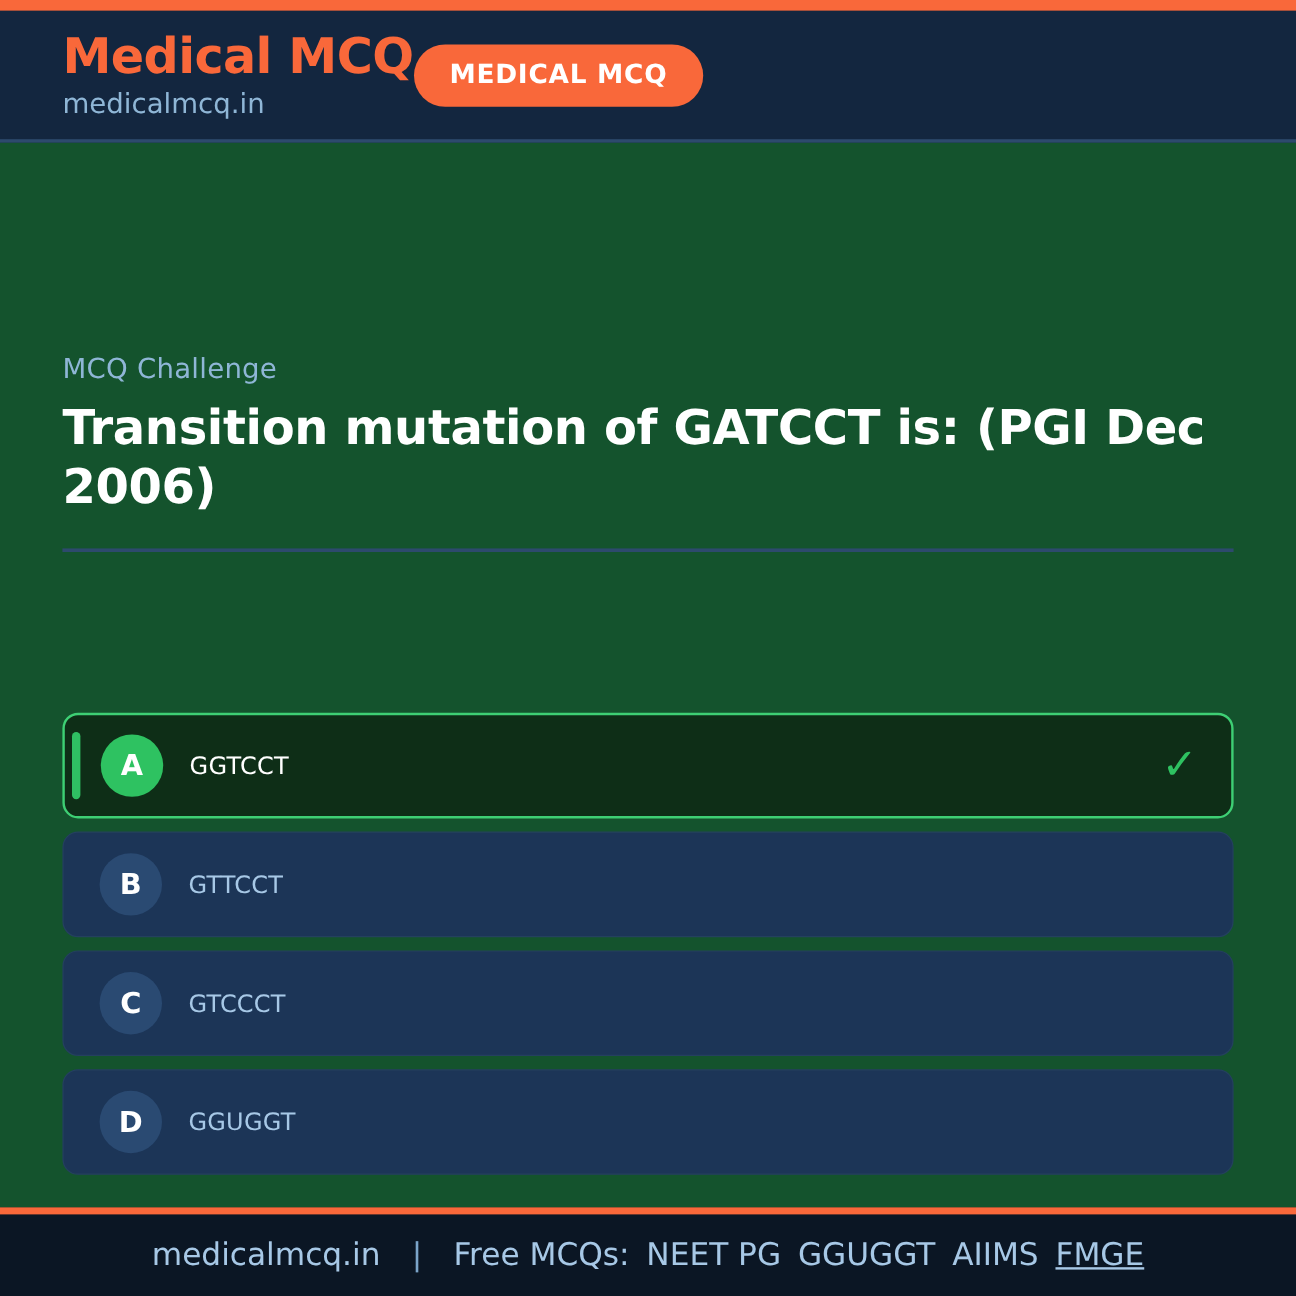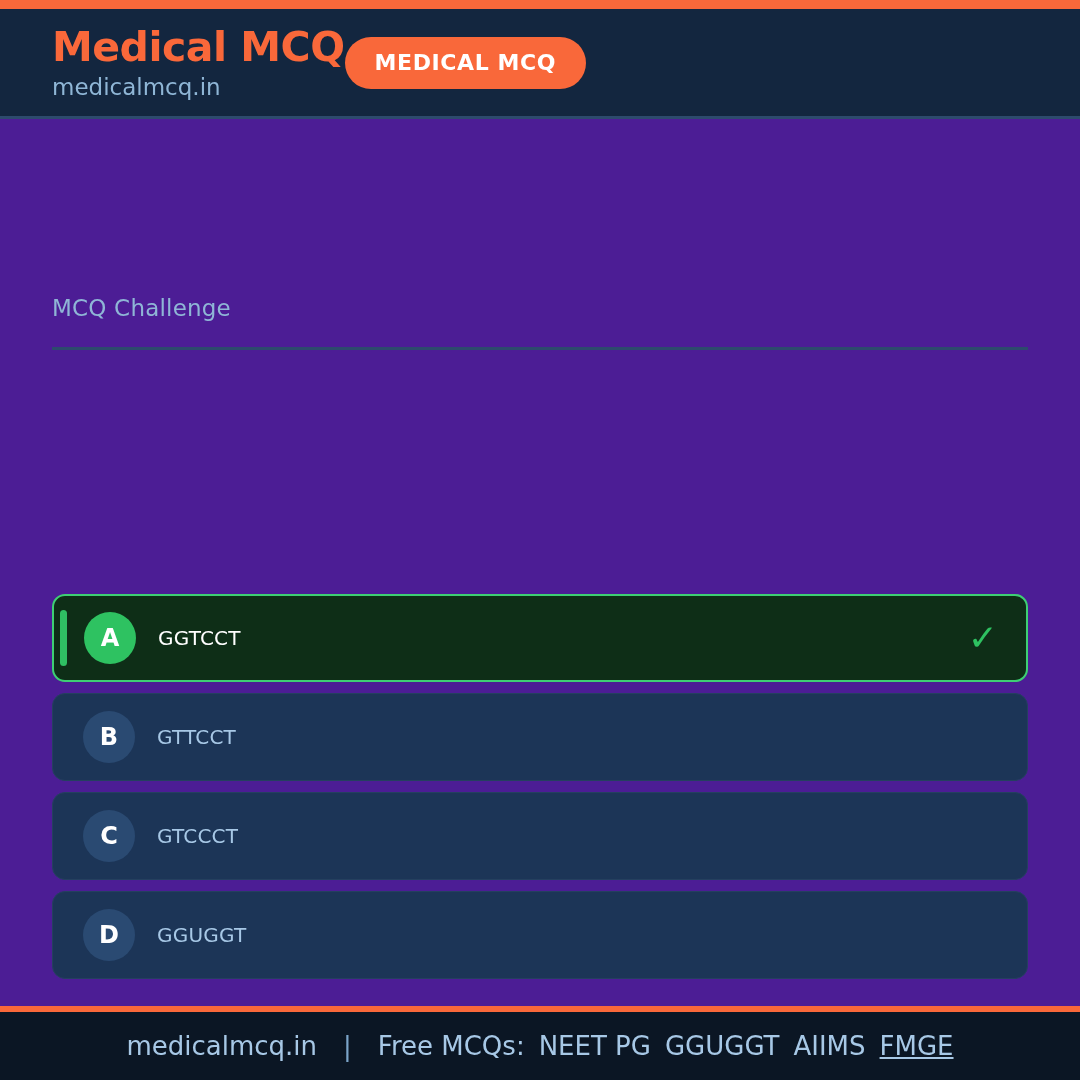--- a/index.html
+++ b/index.html
@@ -69,21 +69,21 @@
     font-weight: bold;
     letter-spacing: 0.6px;
     padding: 13px 30px 14px 30px;
     border-radius: 26px;
     white-space: nowrap;
   }
 
   
   .main {
     flex: 1 1 auto;
-    background: #4c1d95;
+    background: #14532d;
     padding: 0 52px;
     box-sizing: border-box;
     position: relative;
   }
   .question-block {
     position: absolute;
     left: 52px;
     right: 52px;
     top: 176px;
   }
@@ -228,20 +228,21 @@
       <div class="brand-title">Medical MCQ</div>
       <div class="brand-sub">medicalmcq.in</div>
     </div>
     <div class="header-badge">MEDICAL MCQ</div>
   </div>
 
   <div class="main">
 
     <div class="question-block">
       <div class="eyebrow">MCQ Challenge</div>
+      <h1 class="question-title">Transition mutation of GATCCT is: (PGI Dec 2006)</h1>
       <div class="question-rule"></div>
     </div>
 
     <div class="options">
 
       <div class="option correct">
         <span class="accent-bar"></span>
         <span class="opt-badge">A</span>
         <span class="opt-text">GGTCCT</span>
         <span class="check-icon">✓</span>

